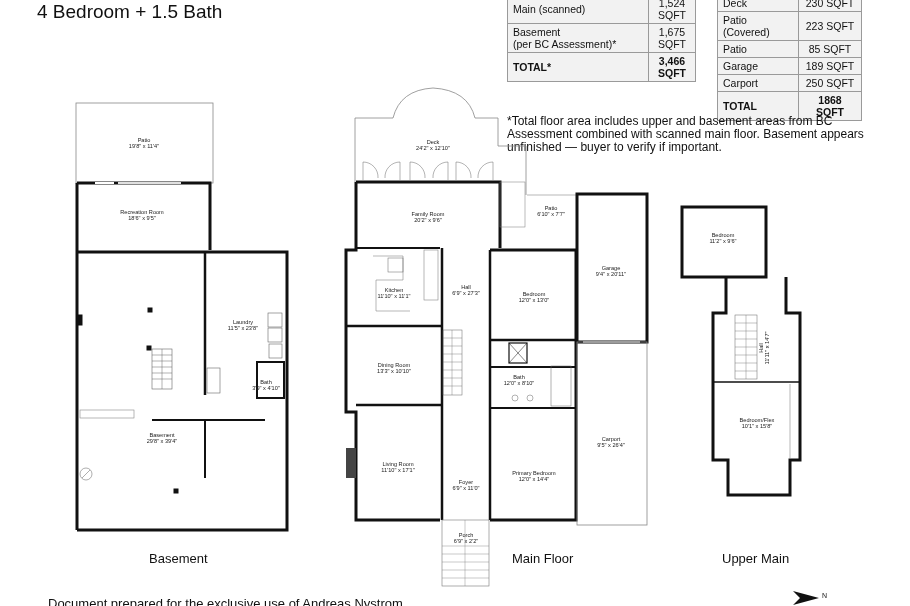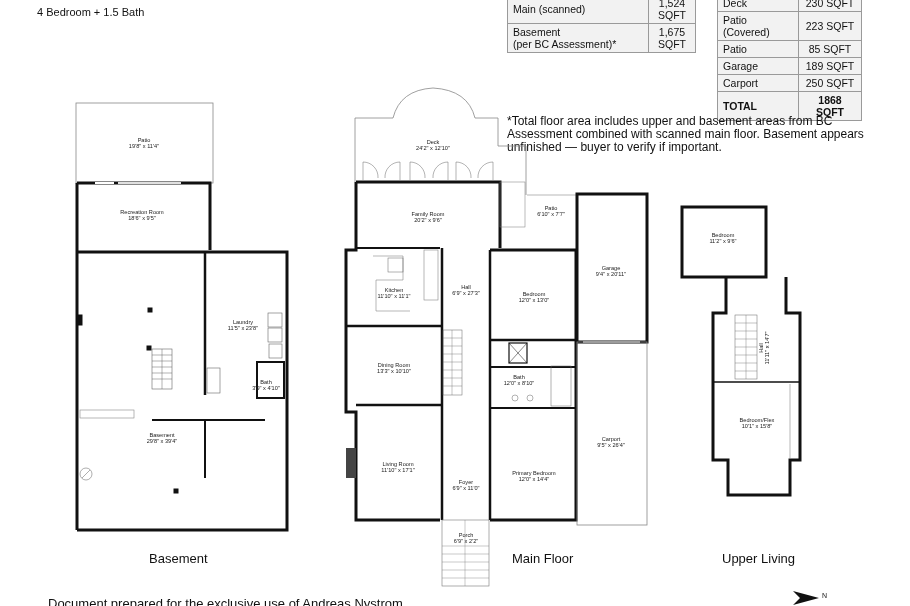--- a/index.html
+++ b/index.html
@@ -1,17 +1,17 @@
 <!DOCTYPE html>
 <html><head>
 <meta charset="utf-8">
 <style>
   html,body{margin:0;padding:0;background:#fff;}
   body{width:910px;height:606px;position:relative;overflow:hidden;font-family:"Liberation Sans",sans-serif;color:#111;}
-  .subtitle{position:absolute;left:37px;top:2px;font-size:11px;line-height:20px;}
+  .subtitle{position:absolute;left:37px;top:2px;font-size:19px;line-height:20px;}
   table.area{position:absolute;border-collapse:collapse;font-size:10.5px;background:#f2f2f2;}
   table.area td{border:1px solid #9a9a9a;padding:2px 5px;line-height:12px;vertical-align:middle;}
   table.area td.v{text-align:center;}
   table.area tr.total td{font-weight:bold;height:22px;}
   #t1{left:507px;top:-6px;width:189px;}
   #t1 td.k{width:130px;}
   #t2{left:717px;top:-6px;width:145px;}
   #t2 td.k{width:70px;}
   .note{position:absolute;left:507px;top:115px;width:380px;font-size:12px;line-height:13px;}
   .floorlabel{position:absolute;font-size:13px;}
@@ -28,20 +28,24 @@
 
 <table class="area" id="t1">
   <tbody>
       <tr>
     <td class="k">Main (scanned)</td>
     <td class="v">1,524 SQFT</td>
   </tr>
   <tr>
     <td class="k"><span>Basement</span><br><span>(per BC Assessment)*</span></td>
     <td class="v">1,675 SQFT</td>
+  </tr>
+  <tr class="total">
+    <td class="k">TOTAL*</td>
+    <td class="v">3,466 SQFT</td>
   </tr>
 </tbody>
   </table>
 
 <table class="area" id="t2">
   <tbody>
       <tr>
     <td class="k">Deck</td>
     <td class="v">230 SQFT</td>
   </tr>
@@ -253,20 +257,20 @@
       <text class="rl" x="0" y="0">Hall</text>
       <text class="rl" x="0" y="6">11'11" x 14'7"</text>
     </g>
     <text class="rl" x="757" y="422">Bedroom/Flex</text>
     <text class="rl" x="757" y="428">10'1" x 15'8"</text>
   </g>
 </svg>
 
 <div class="floorlabel" style="left:149px;top:551px;">Basement</div>
 <div class="floorlabel" style="left:512px;top:551px;">Main Floor</div>
-<div class="floorlabel" style="left:722px;top:551px;">Upper Living</div>
+<div class="floorlabel" style="left:722px;top:551px;">Upper Main</div>
 
 <svg class="compass" width="28" height="16" viewBox="0 0 28 16">
   <path d="M0 1 L26 8 L0 15 L7 8 Z" fill="#111"></path>
 </svg>
 <span class="compass-n">N</span>
 
 <div class="footer">Document prepared for the exclusive use of Andreas Nystrom</div>
 
 </body></html>

